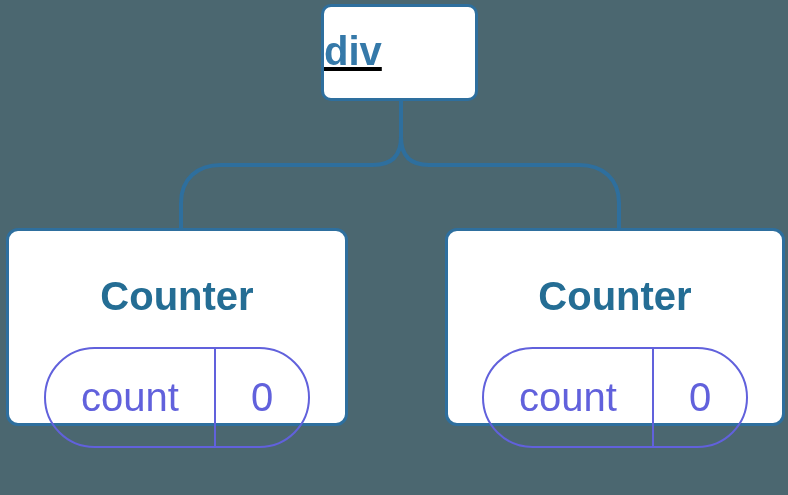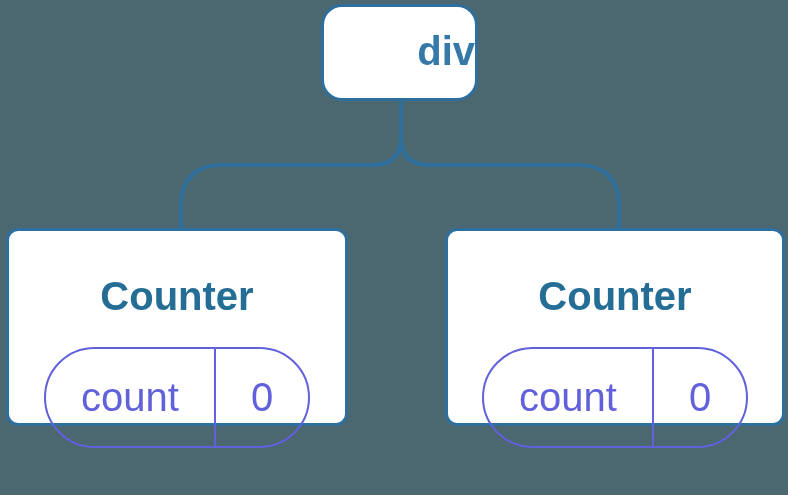--- a/index.html
+++ b/index.html
@@ -23,25 +23,26 @@
     background: var(--canvas-bg);
   }
   .node-root {
     position: absolute;
     left: 321px;
     top: 4px;
     width: 157px;
     height: 97px;
     background: var(--node-bg);
     border: 3px solid var(--line-blue);
-    border-radius: 21px;
+    border-radius: 10px;
     display: flex;
     align-items: center;
-    justify-content: flex-end;
+    justify-content: flex-start;
     z-index: 2;
+    text-decoration: underline;
   }
   .node-root .label {
     font-size: 40px;
     font-weight: 600;
     color: var(--root-label-blue);
     line-height: 1;
     padding-bottom: 4px;
   }
   .connectors {
     position: absolute;

